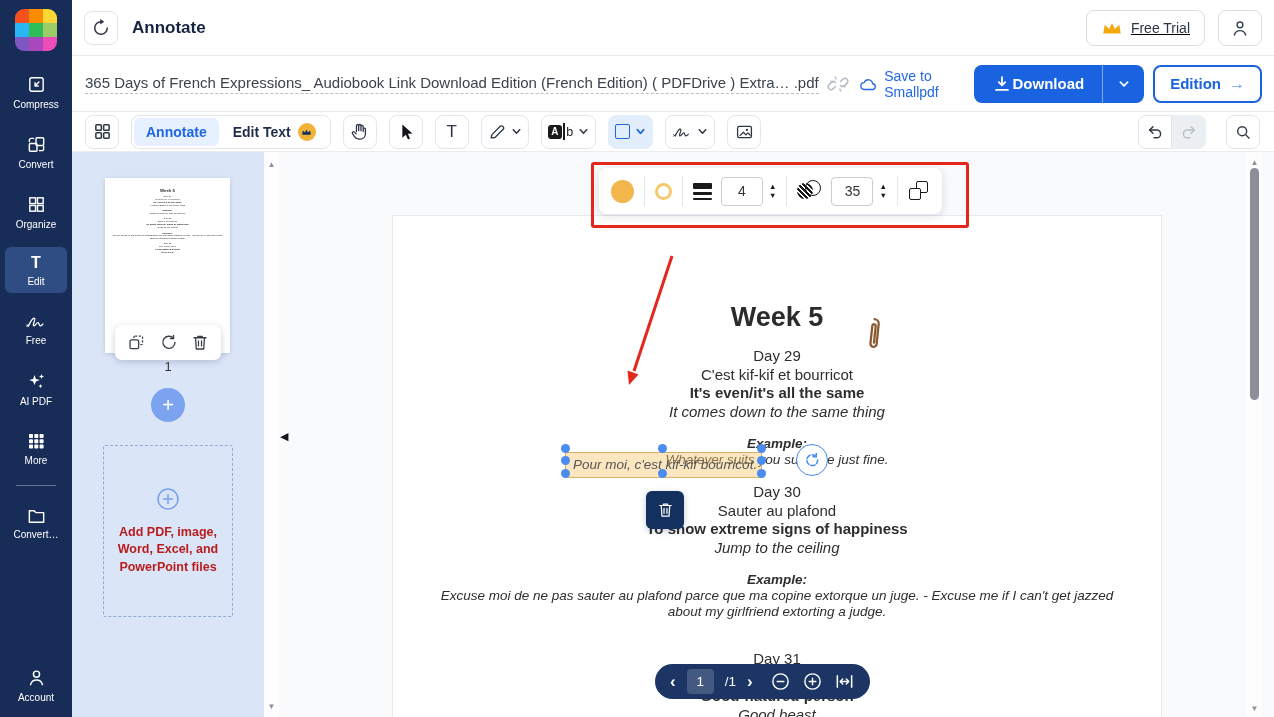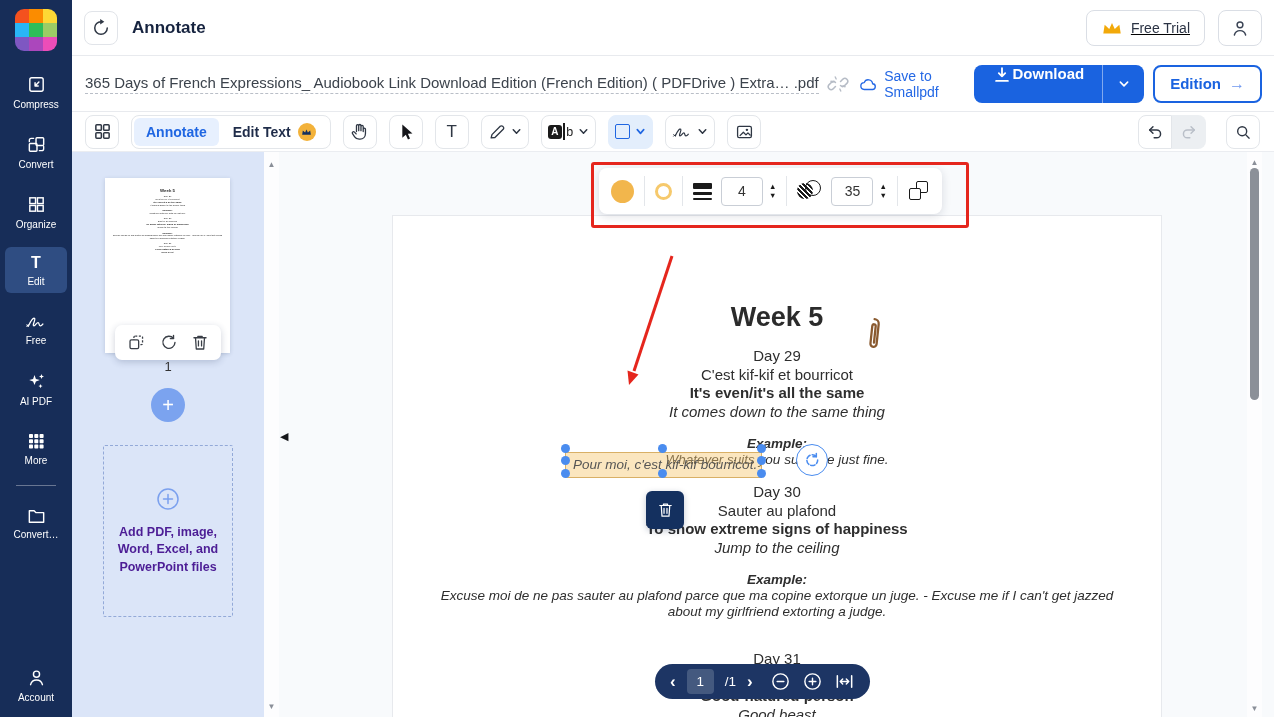--- a/index.html
+++ b/index.html
@@ -27,21 +27,21 @@
   .freetrial{height:36px;border:1px solid #dadee5;border-radius:8px;background:#fff;display:flex;align-items:center;gap:8px;padding:0 14px;font-size:14px;color:#2b3344;}
   .profile{width:44px;height:36px;border:1px solid #dadee5;border-radius:8px;background:#fff;display:flex;align-items:center;justify-content:center;}
 
   
   .filebar{position:absolute;left:72px;top:56px;right:0;height:56px;background:#fff;border-bottom:1px solid #e8eaee;display:flex;align-items:center;padding:0 12px 0 13px;box-sizing:border-box;z-index:20;}
   .filename{font-size:15px;color:#3c434c;border-bottom:1px dashed #b9bec7;padding-bottom:2px;white-space:nowrap;}
   .linkico{margin:0 10px 0 8px;}
   .saveto{display:flex;align-items:center;gap:7px;font-size:14px;color:#2468e5;}
   .fb-right{margin-left:auto;display:flex;align-items:center;gap:9px;}
   .dlgroup{display:flex;height:38px;}
-  .dlmain{background:#1a63e0;color:#fff;font-size:15px;font-weight:bold;display:flex;align-items:flex-start;gap:1px;padding:0 18px;border-radius:8px 0 0 8px;}
+  .dlmain{background:#1a63e0;color:#fff;font-size:15px;font-weight:bold;display:flex;align-items:center;gap:1px;padding:0 18px;border-radius:8px 0 0 8px;}
   .dlchev{background:#1a63e0;width:42px;border-left:1px solid rgba(255,255,255,.45);border-radius:0 8px 8px 0;display:flex;align-items:center;justify-content:center;}
   .finish{height:38px;border:2px solid #1a63e0;border-radius:8px;background:#fff;color:#1a63e0;font-size:15px;font-weight:bold;display:flex;align-items:center;gap:8px;padding:0 15px;box-sizing:border-box;}
   .finish .arr{color:#6f97ef;font-weight:normal;font-size:16px;}
 
   
   .toolrow{position:absolute;left:72px;top:112px;right:0;height:40px;background:#fff;border-bottom:1px solid #ebedf1;display:flex;align-items:center;padding:0 14px 0 13px;box-sizing:border-box;z-index:20;}
   .tbtn{height:34px;min-width:34px;border:1px solid #e3e6ea;border-radius:8px;background:#fff;display:flex;align-items:center;justify-content:center;gap:5px;padding:0 6px;box-sizing:border-box;margin-right:12px;}
   .tbtn.active-tool{background:#e3eefc;border-color:#e3eefc;}
   .tabgroup{height:34px;border:1px solid #e3e6ea;border-radius:8px;display:flex;align-items:center;padding:2px;gap:2px;box-sizing:border-box;margin-right:12px;}
   .tab{height:28px;display:flex;align-items:center;gap:7px;padding:0 12px;border-radius:6px;font-size:14px;font-weight:bold;color:#1f2c49;}
@@ -59,21 +59,21 @@
   .redo{width:34px;height:34px;border-radius:0 8px 8px 0;background:#eceff2;display:flex;align-items:center;justify-content:center;}
 
   
   .thumbpanel{position:absolute;left:72px;top:152px;width:192px;height:565px;background:#dbe5f8;z-index:10;}
   .minipage{position:absolute;left:33px;top:26px;width:125px;height:175px;background:#fff;box-shadow:0 1px 4px rgba(30,50,90,.18);overflow:hidden;}
   .mini-doc{width:770px;transform:scale(0.1623);transform-origin:0 0;text-align:center;color:#222;}
   .thumb-actions{position:absolute;left:43px;top:173px;width:106px;height:35px;background:#fff;border-radius:7px;box-shadow:0 2px 7px rgba(30,50,90,.22);display:flex;align-items:center;justify-content:space-around;padding:0 6px;box-sizing:border-box;}
   .pagenum{position:absolute;left:0;top:207px;width:192px;text-align:center;font-size:13px;color:#333;}
   .addpage{position:absolute;left:79px;top:236px;width:34px;height:34px;border-radius:50%;background:#7ba3ef;color:#fff;font-size:20px;line-height:34px;text-align:center;}
   .dropzone{position:absolute;left:31px;top:293px;width:130px;height:172px;border:1.5px dashed #93a9d8;border-radius:2px;display:flex;flex-direction:column;align-items:center;justify-content:center;gap:12px;box-sizing:border-box;}
-  .dz-text{font-size:12.5px;font-weight:bold;color:#4c1d95;text-align:center;line-height:1.38;padding:0 10px;}
+  .dz-text{font-size:12.5px;font-weight:bold;color:#b91c1c;text-align:center;line-height:1.38;padding:0 10px;}
 
   .panel-scroll{position:absolute;left:264px;top:152px;width:15px;height:565px;background:#fdfdfe;z-index:11;}
   .scroll-arrow{position:absolute;left:0;width:15px;text-align:center;font-size:8px;color:#8a8f98;}
   .collapse-handle{position:absolute;left:280px;top:429px;font-size:11px;color:#15161a;z-index:40;line-height:14px;}
 
   
   .canvas{position:absolute;left:279px;top:152px;width:995px;height:565px;background:#f8fafc;overflow:hidden;z-index:5;}
   .pdfpage{position:absolute;left:113px;top:63px;width:770px;height:720px;background:#fff;border:1px solid #e7e9ed;box-sizing:border-box;text-align:center;color:#2e2e2e;z-index:1;}
   .doc-pad{padding-top:86px;}
   .doc-title{font-size:27px;line-height:30px;font-weight:bold;color:#2b2b2b;}

